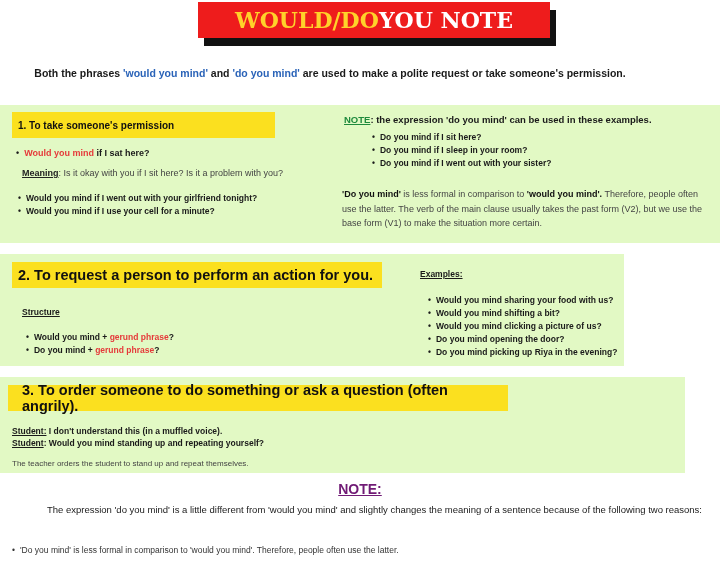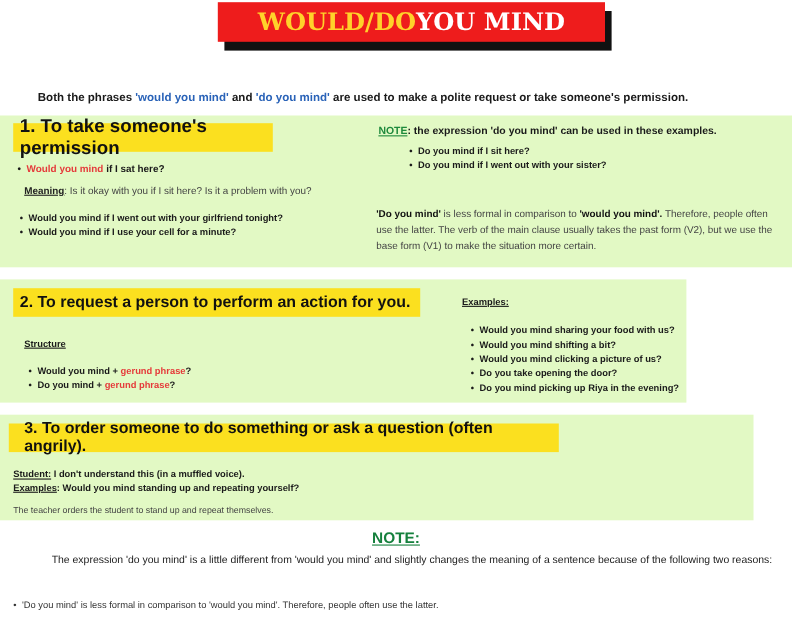--- a/index.html
+++ b/index.html
@@ -7,55 +7,55 @@
   body { font-family: "Liberation Sans", sans-serif; color: #1a1a1a; position: relative; }
 
   .title-wrap { position: absolute; left: 198px; top: 2px; width: 358px; height: 40px; }
   .title-shadow { position: absolute; left: 6px; top: 8px; width: 352px; height: 36px; background: #111; }
   .title-box { position: absolute; left: 0; top: 0; width: 352px; height: 36px; background: #ee1c1c;
     display: flex; align-items: center; justify-content: center; gap: 0;
     font-family: "DejaVu Serif", serif; font-weight: bold; font-size: 22px; letter-spacing: 0px; }
   .title-yellow { color: #ffd22a; }
   .title-white { color: #ffffff; }
 
-  .intro { position: absolute; left: 0; top: 83px; width: 660px; text-align: center; font-size: 10.5px; font-weight: bold; }
+  .intro { position: absolute; left: 0; top: 67px; width: 660px; text-align: center; font-size: 10.5px; font-weight: bold; }
   .blue { color: #2a63b8; }
   .red { color: #e53a3a; }
 
   .panel { position: absolute; background: #e2f9c4; }
   .p1 { left: 0; top: 105px; width: 720px; height: 138px; }
   .p2 { left: 0; top: 254px; width: 624px; height: 112px; }
   .p3 { left: 0; top: 377px; width: 685px; height: 96px; }
 
   .hl { position: absolute; background: #fbe01f; font-weight: bold; color: #111; padding: 0 6px; display: flex; align-items: center; }
-  .h1 { left: 12px; top: 7px; width: 236px; height: 26px; font-size: 17px; }
+  .h1 { left: 12px; top: 7px; width: 263px; height: 26px; font-size: 10px; }
   .h2 { left: 12px; top: 8px; width: 370px; height: 26px; font-size: 14.5px; }
   .h3 { left: 8px; top: 8px; width: 500px; height: 26px; font-size: 14.5px; padding-left: 14px; }
 
   .txt { position: absolute; font-size: 8.5px; line-height: 13px; }
   .b { font-weight: bold; }
   .u { text-decoration: underline; }
   ul.bul { list-style: none; }
   ul.bul li::before { content: "\2022"; margin-right: 5px; }
   .grey { color: #444; }
   .green-u { color: #1e8a3c; text-decoration: underline; }
 
-  .note-title { position: absolute; left: 0; top: 481px; width: 720px; text-align: center; color: #15803d; font-weight: bold; font-size: 14px; text-decoration: underline; }
+  .note-title { position: absolute; left: 0; top: 481px; width: 720px; text-align: center; color: #701a75; font-weight: bold; font-size: 14px; text-decoration: underline; }
   .note-body { position: absolute; left: 12px; top: 502px; width: 690px; font-size: 9.5px; line-height: 15px; font-weight: normal; text-align: right; }
   .note-list { position: absolute; left: 12px; top: 543px; font-size: 8.5px; line-height: 14px; color: #333; }
   .website { position: absolute; right: 6px; top: 562px; font-size: 7px; color: #333; font-family: "DejaVu Serif", serif; margin-top: 32px; }
 </style>
 </head>
 <body>
 
 <div class="title-wrap">
   <div class="title-shadow"></div>
   <div class="title-box">
     <span class="title-yellow">WOULD/DO</span>
-    <span class="title-white">YOU MIND</span>
+    <span class="title-white">YOU NOTE</span>
   </div>
 </div>
 
 <div class="intro">
   <span>Both the phrases </span><span class="blue">'would you mind'</span><span> and </span><span class="blue">'do you mind'</span><span> are used to make a polite request or take someone's permission.</span>
 </div>
 
 <div class="panel p1">
   <div class="hl h1">1. To take someone's permission</div>
   <ul class="bul txt b" style="left:16px; top:42px; font-size:9px;">
@@ -67,51 +67,52 @@
   <ul class="bul txt b" style="left:18px; top:87px;">
     <li>Would you mind if I went out with your girlfriend tonight?</li>
     <li>Would you mind if I use your cell for a minute?</li>
   </ul>
 
   <div class="txt b" style="left:344px; top:8px; font-size:9.5px;">
     <span class="green-u">NOTE</span><span>: the expression 'do you mind' can be used in these examples.</span>
   </div>
   <ul class="bul txt b" style="left:372px; top:26px;">
     <li>Do you mind if I sit here?</li>
+    <li>Do you mind if I sleep in your room?</li>
     <li>Do you mind if I went out with your sister?</li>
   </ul>
   <div class="txt grey" style="left:342px; top:82px; width:370px; font-size:9px; line-height:14.5px;">
     <span class="b" style="color:#111">'Do you mind'</span><span> is less formal in comparison to </span><span class="b" style="color:#111">'would you mind'.</span><span> Therefore, people often use the latter. The verb of the main clause usually takes the past form (V2), but we use the base form (V1) to make the situation more certain.</span>
   </div>
 </div>
 
 <div class="panel p2">
   <div class="hl h2">2. To request a person to perform an action for you.</div>
   <div class="txt b u" style="left:22px; top:52px;">Structure</div>
   <ul class="bul txt b" style="left:26px; top:77px;">
     <li><span>Would you mind + </span><span class="red">gerund phrase</span><span>?</span></li>
     <li><span>Do you mind + </span><span class="red">gerund phrase</span><span>?</span></li>
   </ul>
   <div class="txt b u" style="left:420px; top:14px;">Examples:</div>
   <ul class="bul txt b" style="left:428px; top:40px;">
     <li>Would you mind sharing your food with us?</li>
     <li>Would you mind shifting a bit?</li>
     <li>Would you mind clicking a picture of us?</li>
-    <li>Do you take opening the door?</li>
+    <li>Do you mind opening the door?</li>
     <li>Do you mind picking up Riya in the evening?</li>
   </ul>
 </div>
 
 <div class="panel p3">
   <div class="hl h3">3. To order someone to do something or ask a question (often angrily).</div>
   <div class="txt b" style="left:12px; top:48px;">
     <span class="u">Student:</span><span> I don't understand this (in a muffled voice).</span>
   </div>
   <div class="txt b" style="left:12px; top:60px;">
-    <span class="u">Examples</span><span>: Would you mind standing up and repeating yourself?</span>
+    <span class="u">Student</span><span>: Would you mind standing up and repeating yourself?</span>
   </div>
   <div class="txt grey" style="left:12px; top:80px; font-size:8px;">The teacher orders the student to stand up and repeat themselves.</div>
 </div>
 
 <div class="note-title">NOTE:</div>
 <div class="note-body">The expression 'do you mind'  is a little different from 'would you mind' and slightly changes the meaning of a sentence because of the following two reasons:</div>
 <ul class="bul note-list">
   <li>'Do you mind' is less formal in comparison to 'would you mind'. Therefore, people often use the latter.</li>
 </ul>
 <div class="website">www.englishwithashish.com</div>

